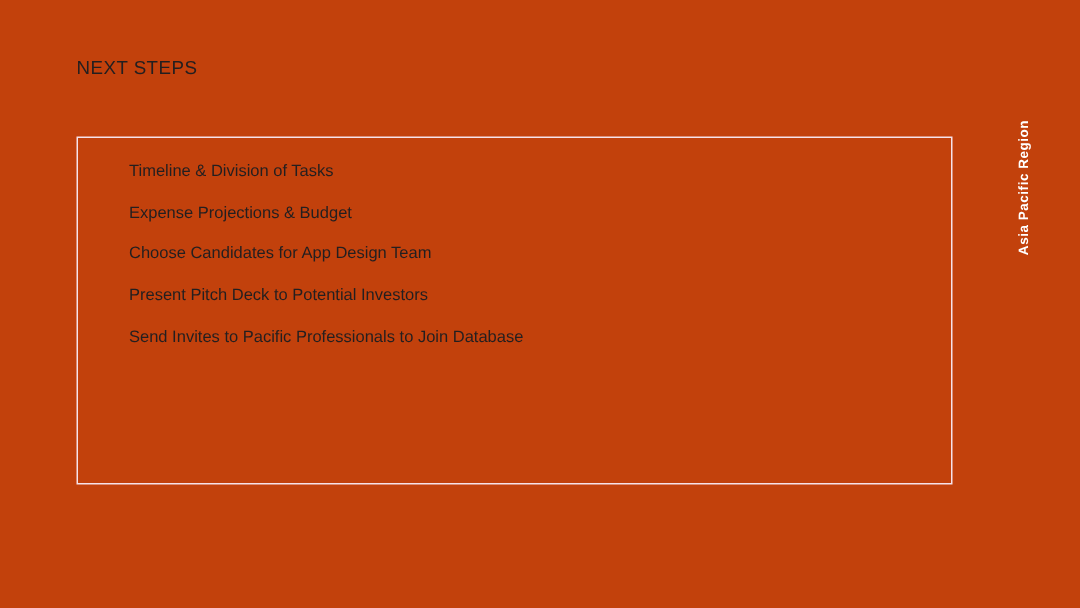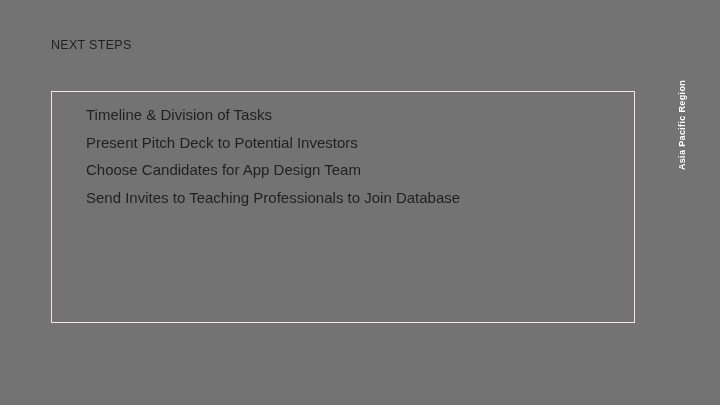--- a/index.html
+++ b/index.html
@@ -9,21 +9,21 @@
   body {
     width: 720px;
     height: 405px;
     overflow: hidden;
     font-family: "Liberation Sans", sans-serif;
   }
   #slide {
     position: relative;
     width: 720px;
     height: 405px;
-    background: #737373;
+    background: #c2410c;
     overflow: hidden;
   }
   #slide-title {
     position: absolute;
     left: 51px;
     top: 38px;
     font-size: 12.5px;
     letter-spacing: 0.3px;
     color: #231f20;
     white-space: nowrap;
@@ -42,21 +42,21 @@
     left: 34px;
     top: 9px;
     right: 0;
     margin: 0;
     padding: 0;
     list-style: none;
   }
   .step-item {
     height: 27.7px;
     line-height: 27.7px;
-    font-size: 15px;
+    font-size: 11px;
     color: #231f20;
     white-space: nowrap;
   }
   #side-label {
     position: absolute;
     left: 682px;
     top: 125px;
     font-size: 9px;
     font-weight: bold;
     letter-spacing: 0.35px;
@@ -69,21 +69,22 @@
 </head>
 <body>
 
 <div id="slide">
 
   <div id="slide-title">NEXT STEPS</div>
 
   <div id="steps-box">
     <ul id="steps-list">
       <li class="step-item">Timeline &amp; Division of Tasks</li>
+      <li class="step-item">Expense Projections &amp; Budget</li>
+      <li class="step-item">Choose Candidates for App Design Team</li>
       <li class="step-item">Present Pitch Deck to Potential Investors</li>
-      <li class="step-item">Choose Candidates for App Design Team</li>
-      <li class="step-item">Send Invites to Teaching Professionals to Join Database</li>
+      <li class="step-item">Send Invites to Pacific Professionals to Join Database</li>
     </ul>
   </div>
 
   <div id="side-label">Asia Pacific Region</div>
 
 </div>
 
 </body></html>

